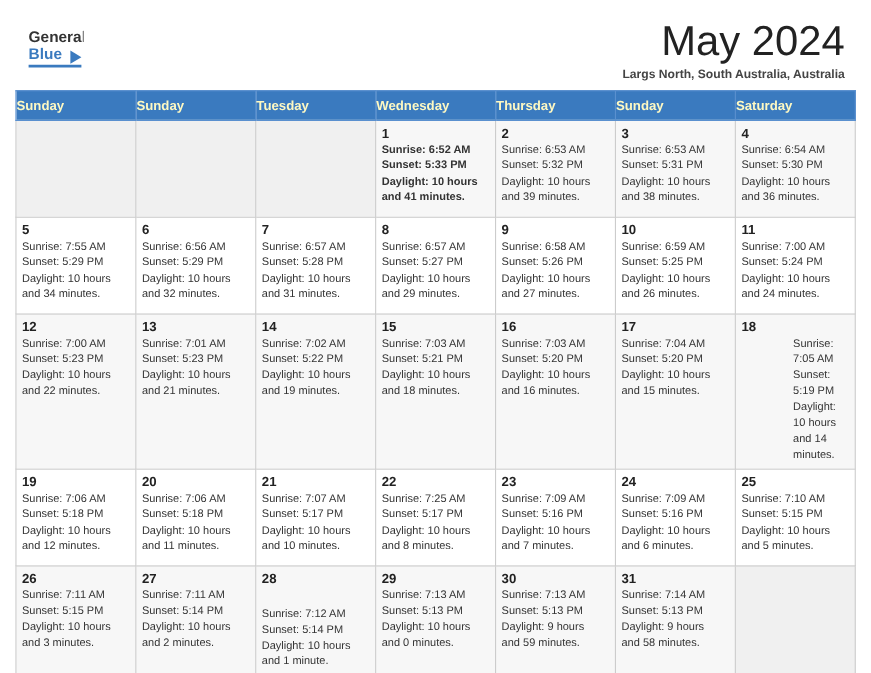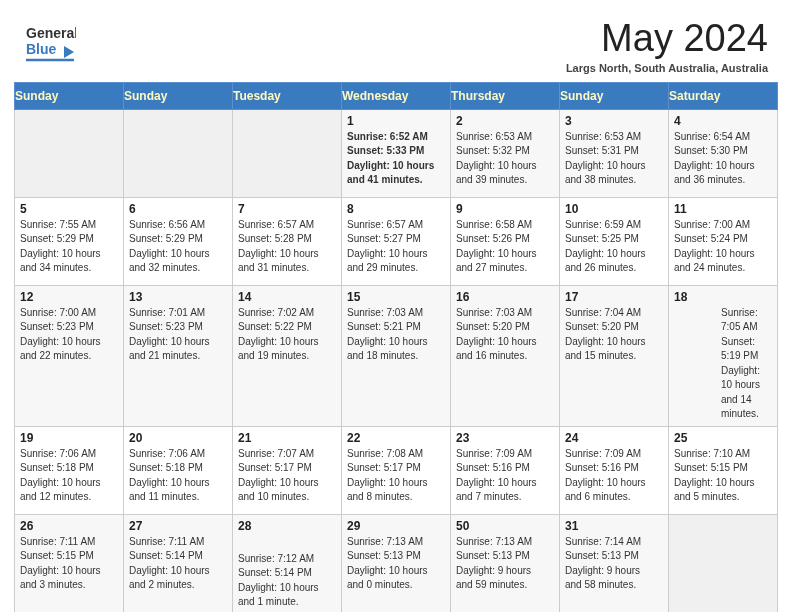--- a/index.html
+++ b/index.html
@@ -264,21 +264,21 @@
           </td>
           <td>
             <span class="day-number">21</span>
             <div class="day-info" style="white-space: pre-line;">Sunrise: 7:07 AM
 Sunset: 5:17 PM
 Daylight: 10 hours
 and 10 minutes.</div>
           </td>
           <td>
             <span class="day-number">22</span>
-            <div class="day-info" style="white-space: pre-line;">Sunrise: 7:08 AM
+            <div class="day-info" style="white-space: pre-line;">Sunrise: 7:25 AM
 Sunset: 5:17 PM
 Daylight: 10 hours
 and 8 minutes.</div>
           </td>
           <td>
             <span class="day-number">23</span>
             <div class="day-info" style="white-space: pre-line;">Sunrise: 7:09 AM
 Sunset: 5:16 PM
 Daylight: 10 hours
 and 7 minutes.</div>
@@ -321,21 +321,21 @@
 and 1 minute.</div>
           </td>
           <td>
             <span class="day-number">29</span>
             <div class="day-info" style="white-space: pre-line;">Sunrise: 7:13 AM
 Sunset: 5:13 PM
 Daylight: 10 hours
 and 0 minutes.</div>
           </td>
           <td>
-            <span class="day-number">50</span>
+            <span class="day-number">30</span>
             <div class="day-info" style="white-space: pre-line;">Sunrise: 7:13 AM
 Sunset: 5:13 PM
 Daylight: 9 hours
 and 59 minutes.</div>
           </td>
           <td>
             <span class="day-number">31</span>
             <div class="day-info" style="white-space: pre-line;">Sunrise: 7:14 AM
 Sunset: 5:13 PM
 Daylight: 9 hours

